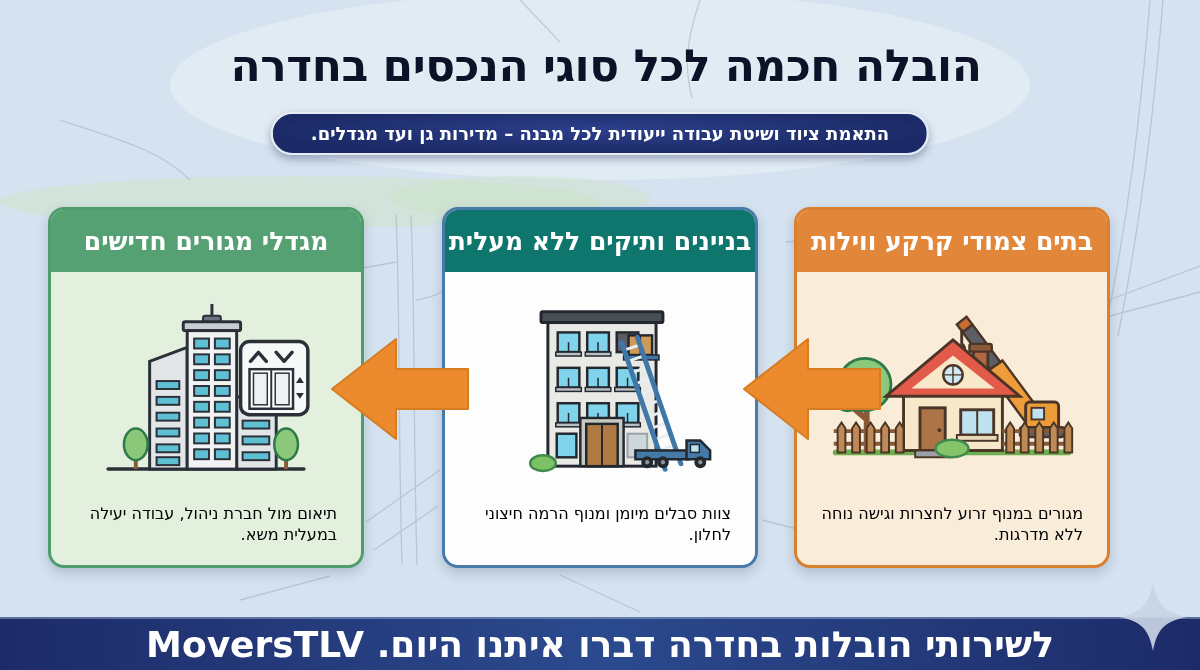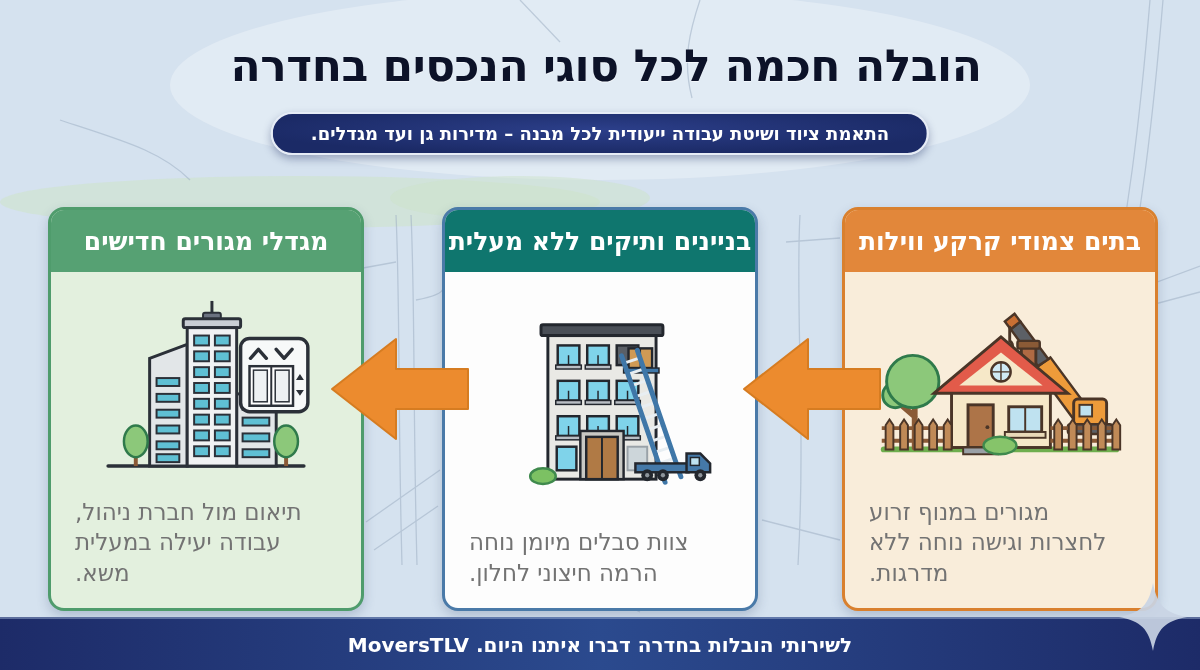--- a/index.html
+++ b/index.html
@@ -12,51 +12,51 @@
   .title{position:absolute;top:34px;left:0;width:100%;text-align:center;
     font-size:44px;font-weight:800;color:#0c1228;letter-spacing:-0.5px;margin:6px;
     text-shadow:0 1px 0 rgba(255,255,255,.6);}
   .subtitle-pill{position:absolute;top:112px;left:50%;transform:translateX(-50%);
     background:radial-gradient(ellipse at 50% 40%, #2c3f8a 0%, #1b2a66 75%);
     border:2px solid #e6ecf6;border-radius:28px;padding:9px 38px;
     box-shadow:0 4px 9px rgba(20,35,90,.35);white-space:nowrap;}
   .subtitle-pill span{color:#ffffff;font-size:18px;font-weight:600;}
 
   
-  .card{position:absolute;top:207px;width:316px;height:404px;border-radius:16px;
+  .card{position:absolute;top:207px;width:316px;height:361px;border-radius:16px;
     display:flex;flex-direction:column;box-shadow:0 5px 12px rgba(40,60,100,.22);
     border:3px solid transparent;box-sizing:border-box;overflow:hidden;}
   .card-header{height:62px;display:flex;align-items:center;justify-content:center;
     color:#fff;font-size:25px;font-weight:700;flex:0 0 auto;}
   .card-body{flex:1;display:flex;flex-direction:column;align-items:center;}
   .icon-wrap{flex:1;display:flex;align-items:center;justify-content:center;width:100%;}
-  .caption{margin:0 0 20px 0;padding:0 24px;text-align:left;
-    font-size:23px;line-height:1.32;color:#737373;font-weight:500;}
-
-  .card--orange{left:842px;border-color:#d9802e;background:#f9edda;}
+  .caption{margin:0 0 20px 0;padding:0 24px;text-align:right;
+    font-size:16px;line-height:1.32;color:#000000;font-weight:500;}
+
+  .card--orange{left:794px;border-color:#d9802e;background:#f9edda;}
   .card--orange .card-header{background:#e2873a;}
   .card--blue{left:442px;border-color:#4a7aa8;background:#fdfdfd;}
   .card--blue .card-header{background:#0f766e;}
   .card--green{left:48px;border-color:#4f9c6c;background:#e3f0de;}
   .card--green .card-header{background:#56a173;}
 
   
   .flow-arrow{position:absolute;top:336px;width:140px;height:106px;}
   .flow-arrow--right{left:742px;}
   .flow-arrow--left{left:330px;}
 
   
   .sparkle{position:absolute;left:1118px;top:582px;width:70px;height:70px;z-index:4;}
 
   
   .footer-bar{position:absolute;left:0;bottom:0;width:100%;height:53px;z-index:3;
     background:linear-gradient(90deg,#1d2b68 0%,#2b4a8e 50%,#1d2b68 100%);
     border-top:2px solid rgba(170,190,220,.45);box-sizing:border-box;
     display:flex;align-items:center;justify-content:center;}
-  .footer-bar span{color:#ffffff;font-size:20px;font-weight:700;}
+  .footer-bar span{color:#ffffff;font-size:36px;font-weight:700;}
 </style>
 </head>
 <body>
 
 <div class="canvas">
 
   <svg class="bg-svg" viewBox="0 0 1200 670" aria-hidden="true">
     <ellipse cx="600" cy="85" rx="430" ry="95" fill="#ffffff" opacity="0.30"></ellipse>
     <ellipse cx="300" cy="202" rx="300" ry="26" fill="#cde3c9" opacity="0.55"></ellipse>
     <ellipse cx="520" cy="198" rx="130" ry="22" fill="#cde3c9" opacity="0.5"></ellipse>
@@ -205,21 +205,21 @@
               <circle cx="222" cy="169" r="6"></circle>
             </g>
           <g fill="#8d949b">
               <circle cx="168" cy="169" r="2.2"></circle>
               <circle cx="184" cy="169" r="2.2"></circle>
               <circle cx="222" cy="169" r="2.2"></circle>
             </g>
           <ellipse cx="62" cy="170" rx="13" ry="8" fill="#7cc163" stroke="#3f8a4d" stroke-width="2.5"></ellipse>
         </svg>
       </div>
-      <p class="caption">צוות סבלים מיומן נוחה הרמה חיצוני לחלון.</p>
+      <p class="caption">צוות סבלים מיומן ומנוף הרמה חיצוני לחלון.</p>
     </div>
   </section>
 
   <section class="card card--green">
     <div class="card-header">מגדלי מגורים חדישים</div>
     <div class="card-body">
       <div class="icon-wrap">
         <svg viewBox="0 0 230 180" width="228" height="178" aria-hidden="true">
           <line x1="16" y1="173" x2="214" y2="173" stroke="#2b3038" stroke-width="3.5" stroke-linecap="round"></line>
           <line x1="121" y1="6" x2="121" y2="24" stroke="#2b3038" stroke-width="3"></line>

